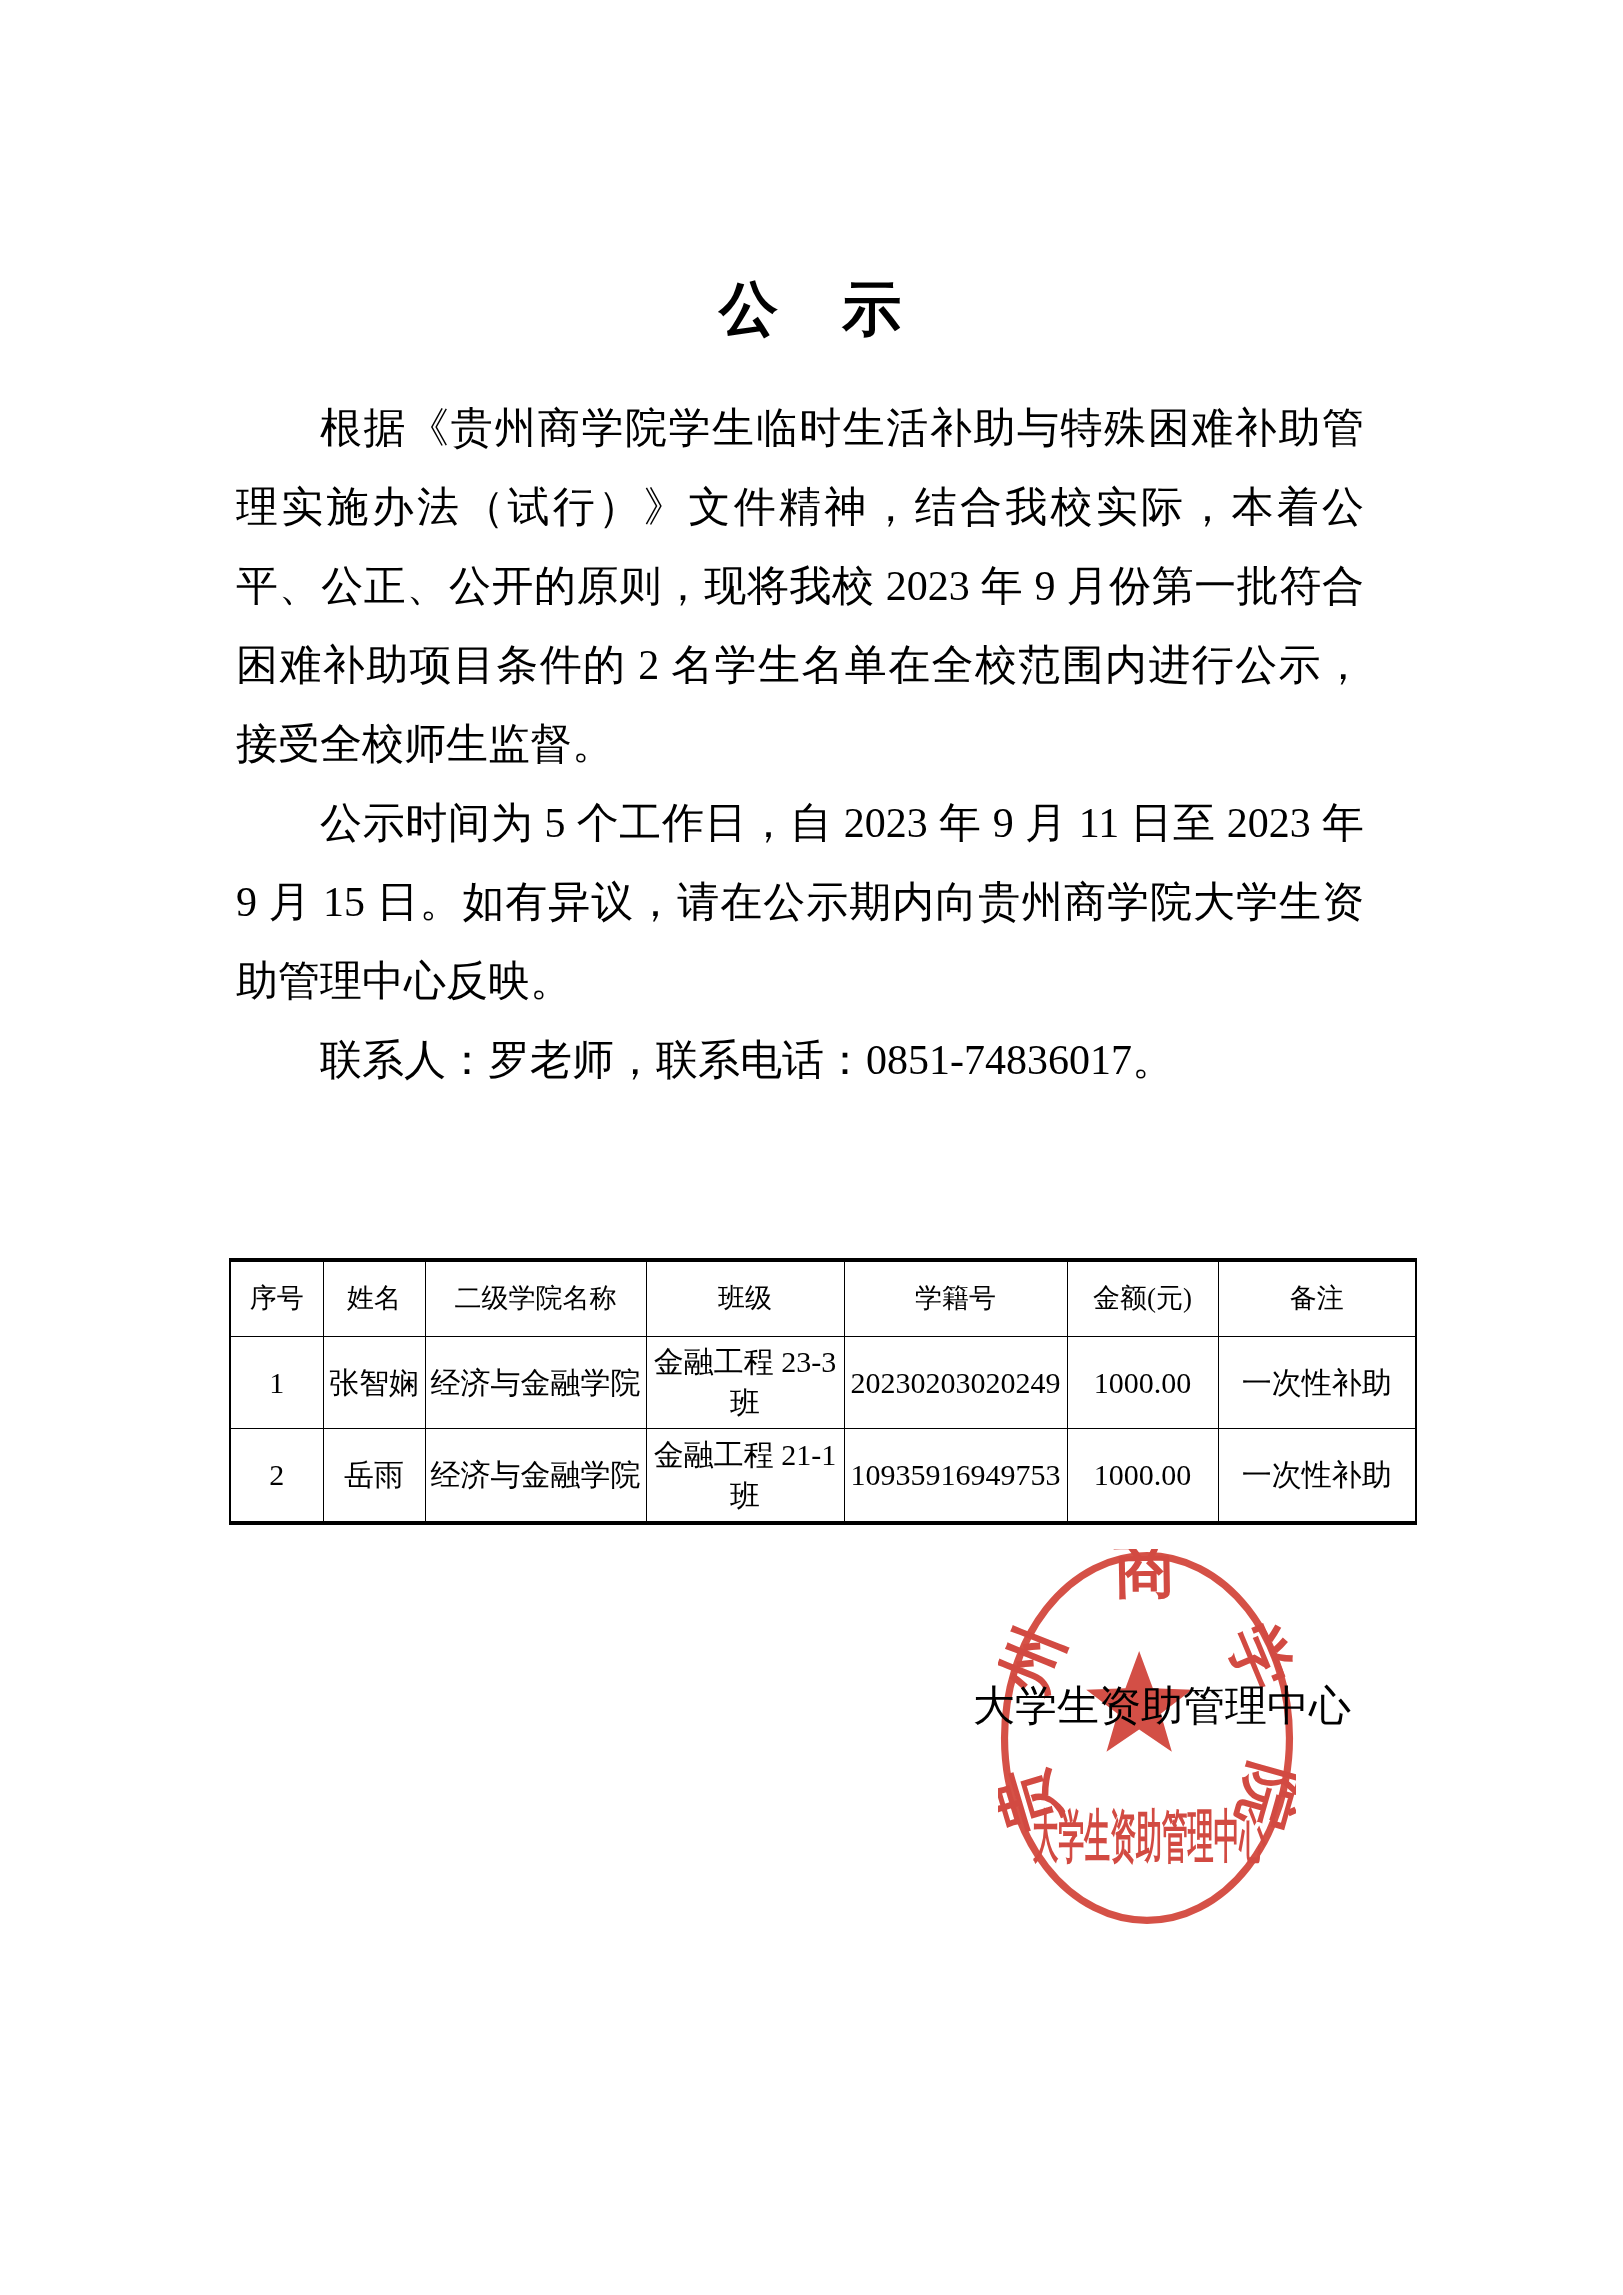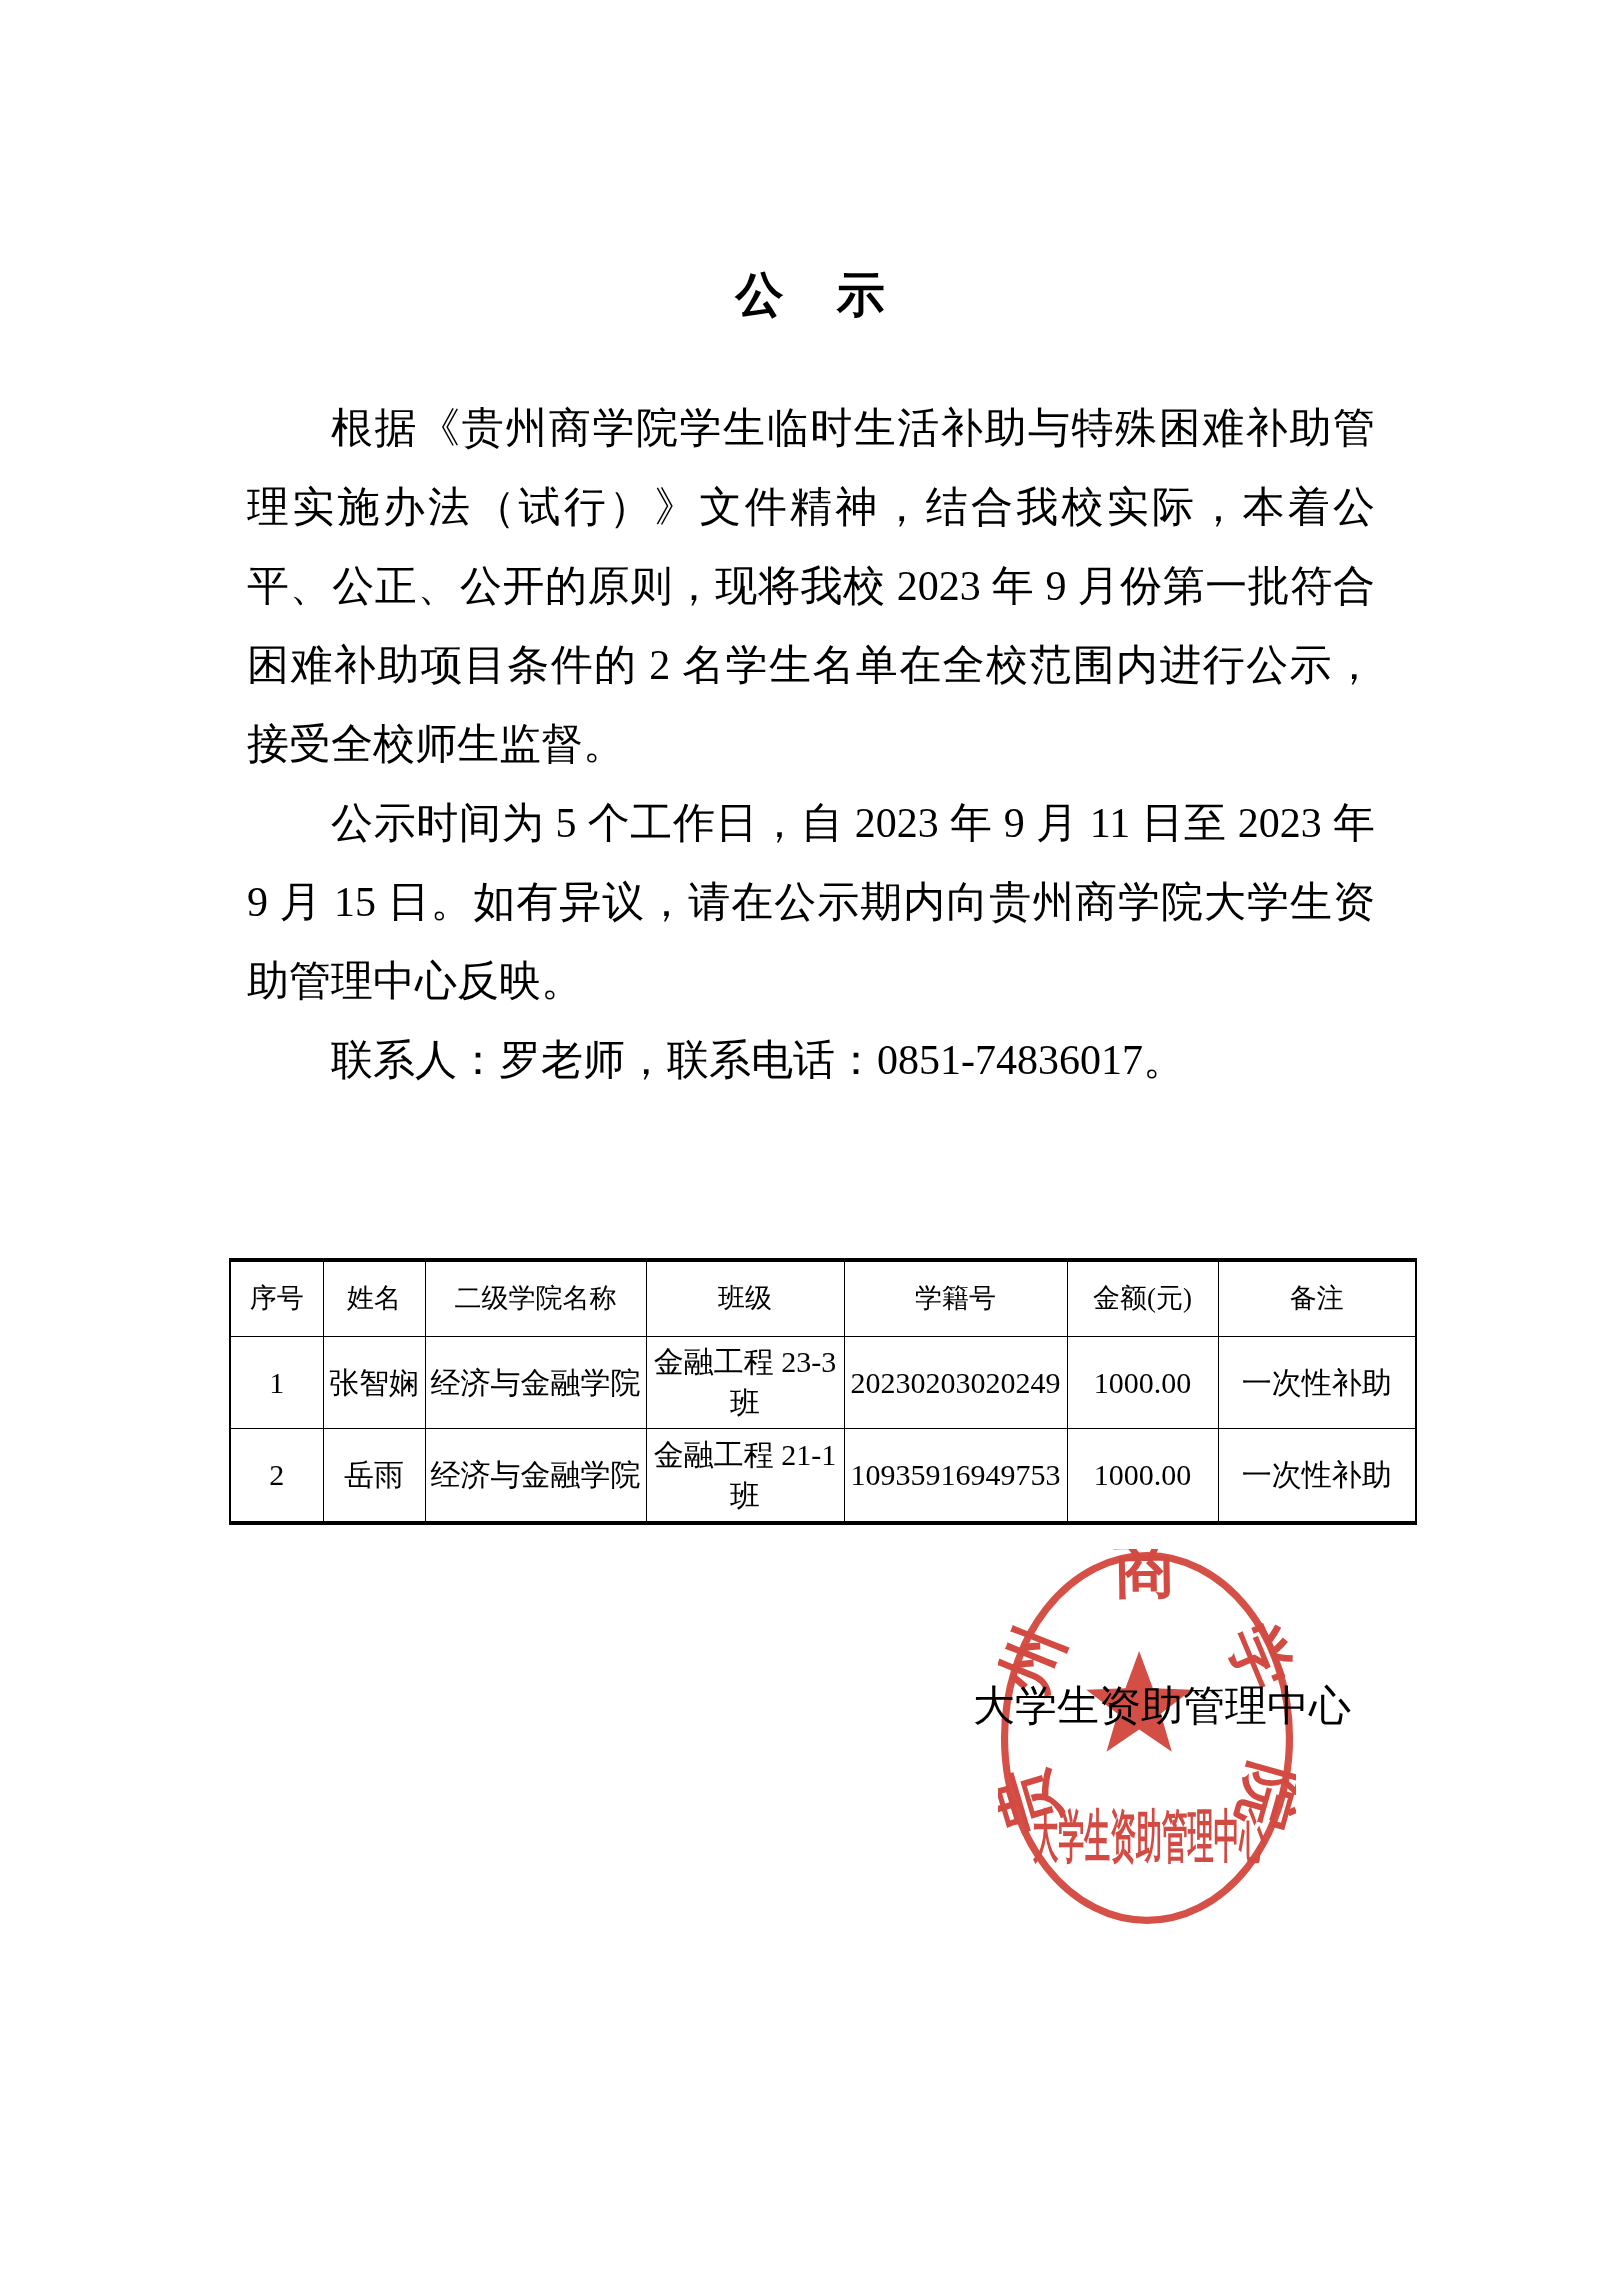--- a/index.html
+++ b/index.html
@@ -7,25 +7,25 @@
     position:relative;
     width:1623px;height:2295px;
     background:#ffffff;
     overflow:hidden;
     font-family:"Liberation Serif","DejaVu Serif",serif;
     color:#000;
   }
   .doc-title{
     position:absolute;top:234px;left:0;width:1623px;
     text-align:center;
-    font-size:48px;line-height:1.2;font-weight:bold;
+    font-size:59px;line-height:1.2;font-weight:bold;
     letter-spacing:2.6px;
   }
   .body-block{
-    position:absolute;top:389px;left:247px;width:1128px;
+    position:absolute;top:389px;left:236px;width:1128px;
   }
   .body-block p{
     margin:0;
     font-size:42px;line-height:79px;
     text-indent:84px;
     text-align:justify;
     text-justify:inter-character;
   }
   .table-title{
     position:absolute;top:1169px;left:182px;width:1259px;

